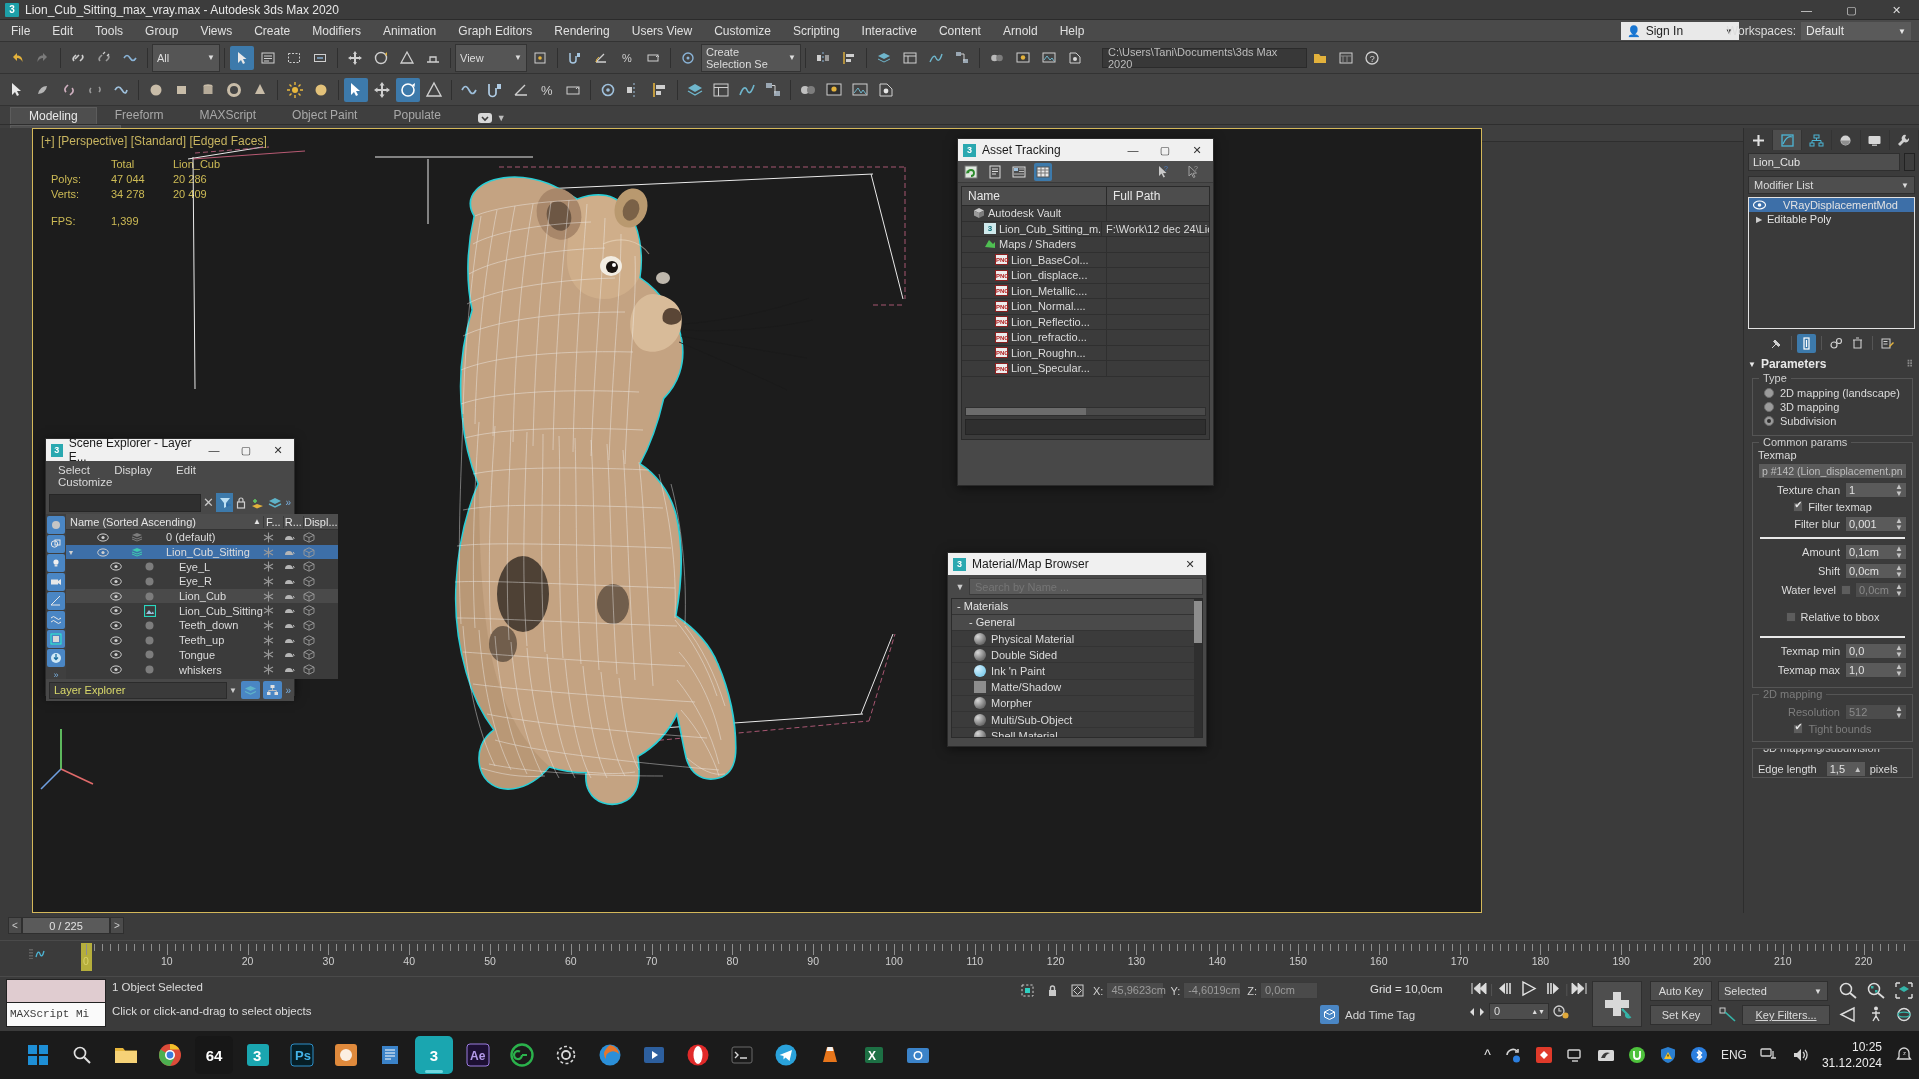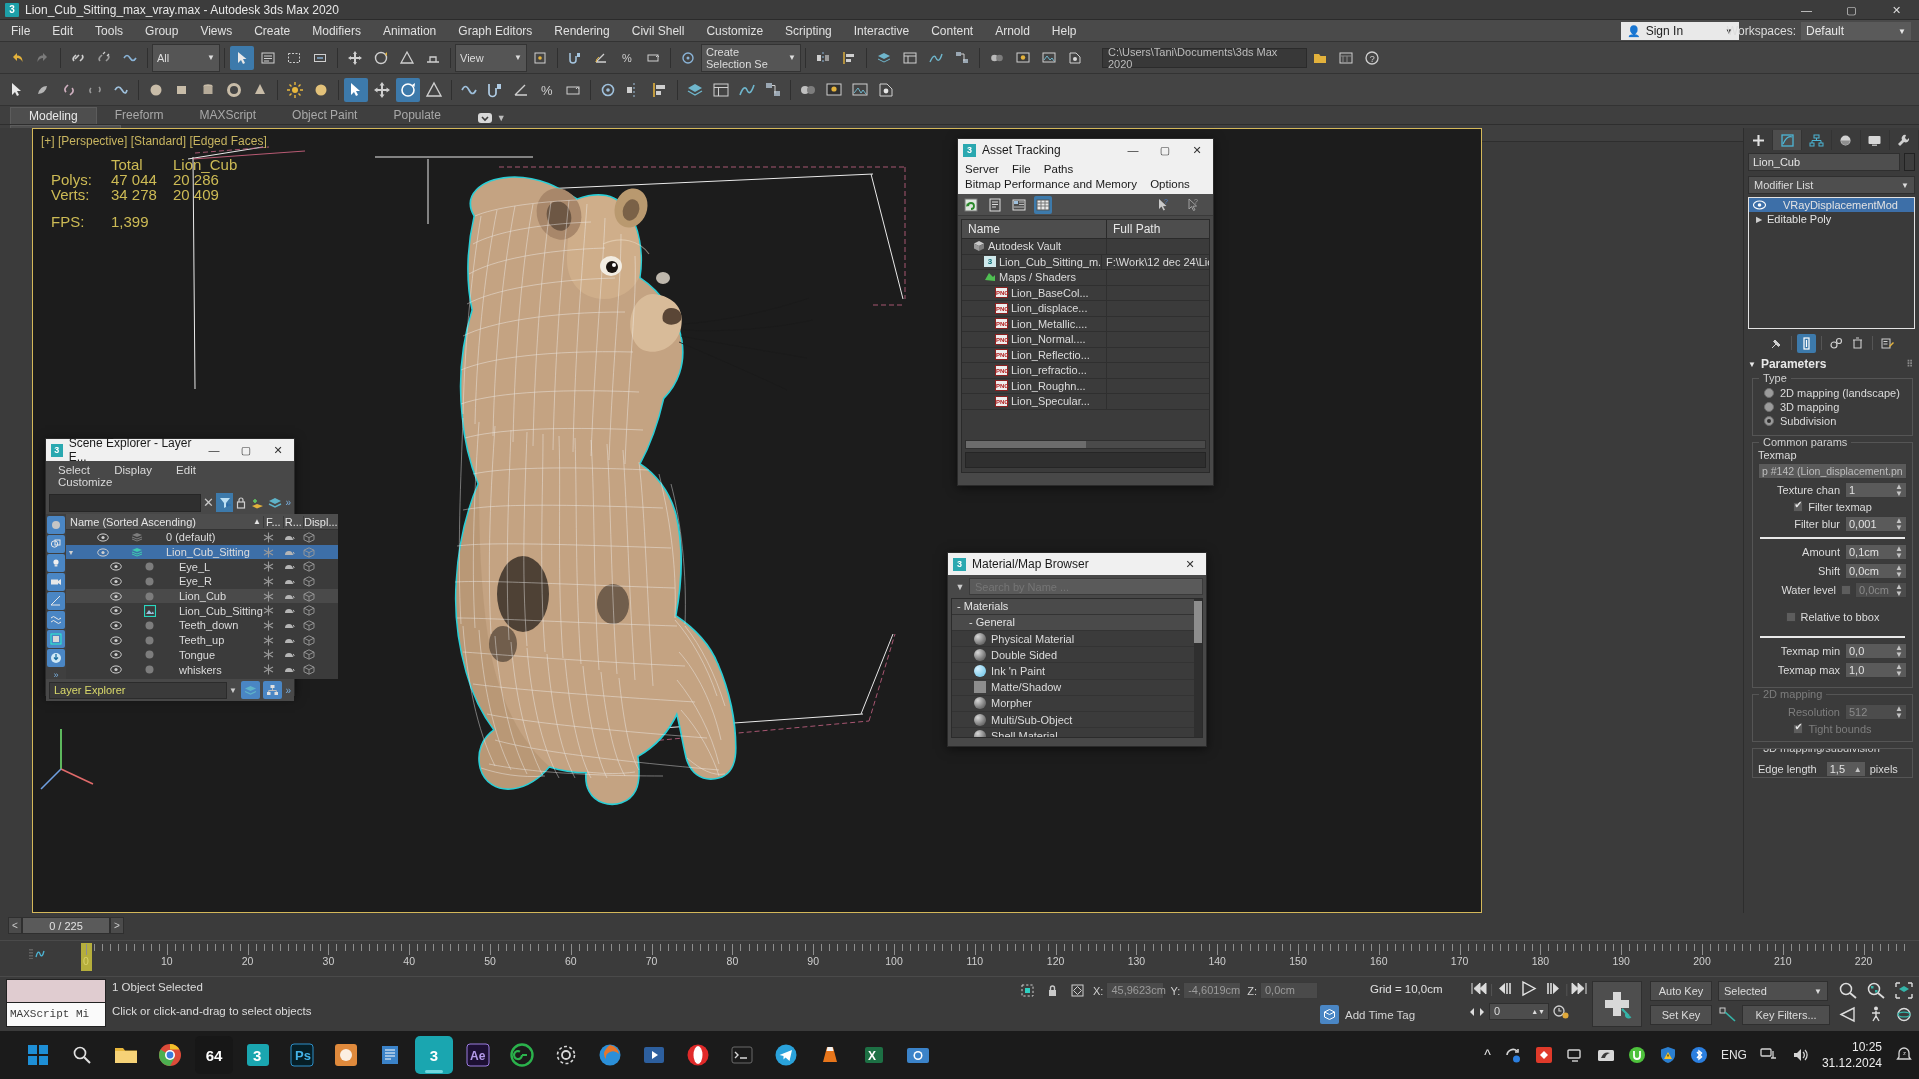--- a/index.html
+++ b/index.html
@@ -69,21 +69,21 @@
              border-bottom:1px solid #2e2e2e; }
   .rtab2 { padding:0 7px; height:16px; line-height:16px; font-size:12px; color:#dcdcdc;
            background:#4e4e4e; border:1px solid #5c5c5c;}
 
   
   .viewport { position:absolute; left:32px; top:128px; width:1450px; height:785px;
               background:#1c1c1c; border:1px solid #d4b85a; overflow:hidden; }
   .vp-label { position:absolute; left:8px; top:5px; color:#c8b560; font-size:12px; }
   .vp-stats { position:absolute; left:18px; top:28px; color:#cdbb55; font-size:11px; line-height:15px;}
   .vp-stats table { border-collapse:collapse; }
-  .vp-stats td { padding:0 15px 0 0; font-size:15px; color:#cdbb55; }
+  .vp-stats td { padding:0 15px 0 0; font-size:11px; color:#cdbb55; }
   .vp-stats td.c1 { width:60px; }
   .vp-stats td.c2 { width:62px; }
   .lefttoolstrip { position:absolute; left:0; top:128px; width:32px; height:785px; background:#3b3b3b; }
 
   
   .dlg { position:absolute; background:#484848; border:1px solid #2a2a2a;
          box-shadow:0 2px 10px rgba(0,0,0,.55); }
   .dlg-tb { height:22px; background:#f0f0f0; display:flex; align-items:center; padding-left:5px; }
   .dlg-tb .ico { width:13px; height:13px; background:#2aa8b0; color:#fff; font-size:9px;
                  line-height:13px; text-align:center; font-weight:bold; margin-right:6px; }
@@ -279,21 +279,21 @@
     <div class="mi">File</div>
     <div class="mi">Edit</div>
     <div class="mi">Tools</div>
     <div class="mi">Group</div>
     <div class="mi">Views</div>
     <div class="mi">Create</div>
     <div class="mi">Modifiers</div>
     <div class="mi">Animation</div>
     <div class="mi">Graph Editors</div>
     <div class="mi">Rendering</div>
-    <div class="mi">Civil Shell</div>
+    <div class="mi">Users View</div>
     <div class="mi">Customize</div>
     <div class="mi">Scripting</div>
     <div class="mi">Interactive</div>
     <div class="mi">Content</div>
     <div class="mi">Arnold</div>
     <div class="mi">Help</div>
 
     <div class="signin">
       <span class="pic">👤</span>
       <span>Sign In</span>
@@ -931,28 +931,20 @@
 
   <div class="dlg" id="assetTracking">
     <div class="dlg-tb">
       <div class="ico">3</div>
       <div class="t">Asset Tracking</div>
       <div class="btns">
         <div>—</div>
         <div>▢</div>
         <div class="cl">✕</div>
       </div>
-    </div>
-    <div class="dlg-menu">
-      <span>Server</span>
-      <span>File</span>
-      <span>Paths</span>
-      <br>
-      <span>Bitmap Performance and Memory</span>
-      <span>Options</span>
     </div>
     <div class="at-tools">
       <div class="b">
         <svg width="14" height="14" viewBox="0 0 14 14">
             <rect x="1" y="1" width="12" height="12" fill="#dfe7df" stroke="#777"></rect>
             <path d="M4 8 a3 3 0 1 1 3 3" stroke="#2a8a2a" fill="none" stroke-width="1.8"></path>
             <path d="M3 5 L5.5 8 L2 8.5 Z" fill="#2a8a2a"></path>
           </svg>
         </div>
       <div class="b">
@@ -2195,21 +2187,21 @@
       <div class="tbtn" style="position:absolute; left:190px; top:4px; width:62px; height:20px;">
         <span>Auto Key</span>
         </div>
       <div class="tbtn" style="position:absolute; left:190px; top:28px; width:62px; height:20px;">
         <span>Set Key</span>
         </div>
       <div style="position:absolute; left:258px; top:4px; width:110px; height:20px; background:#4e4e4e; border:1px solid #2f2f2f; display:flex; align-items:center; padding:0 5px; font-size:11px; color:#dcdcdc;">
         <span>Selected</span>
         <span style="margin-left:auto; font-size:8px;">▼</span>
       </div>
-      <div style="position:absolute; left:258px; top:28px; display:flex; align-items:center; gap:4px;">
+      <div style="position:absolute; left:258px; top:28px; display:flex; align-items:center; gap:4px;text-decoration:underline;">
         <span>
             <svg width="20" height="18" viewBox="0 0 20 18">
               <rect x="2" y="2" width="5" height="5" fill="none" stroke="#cfcfcf"></rect>
               <path d="M7 6 L17 15" stroke="#34b4a8" stroke-width="1.6"></path>
             </svg>
           </span>
         <span class="tbtn" style="width:88px; height:20px;">
           <span>Key Filters...</span>
           </span>
       </div>

